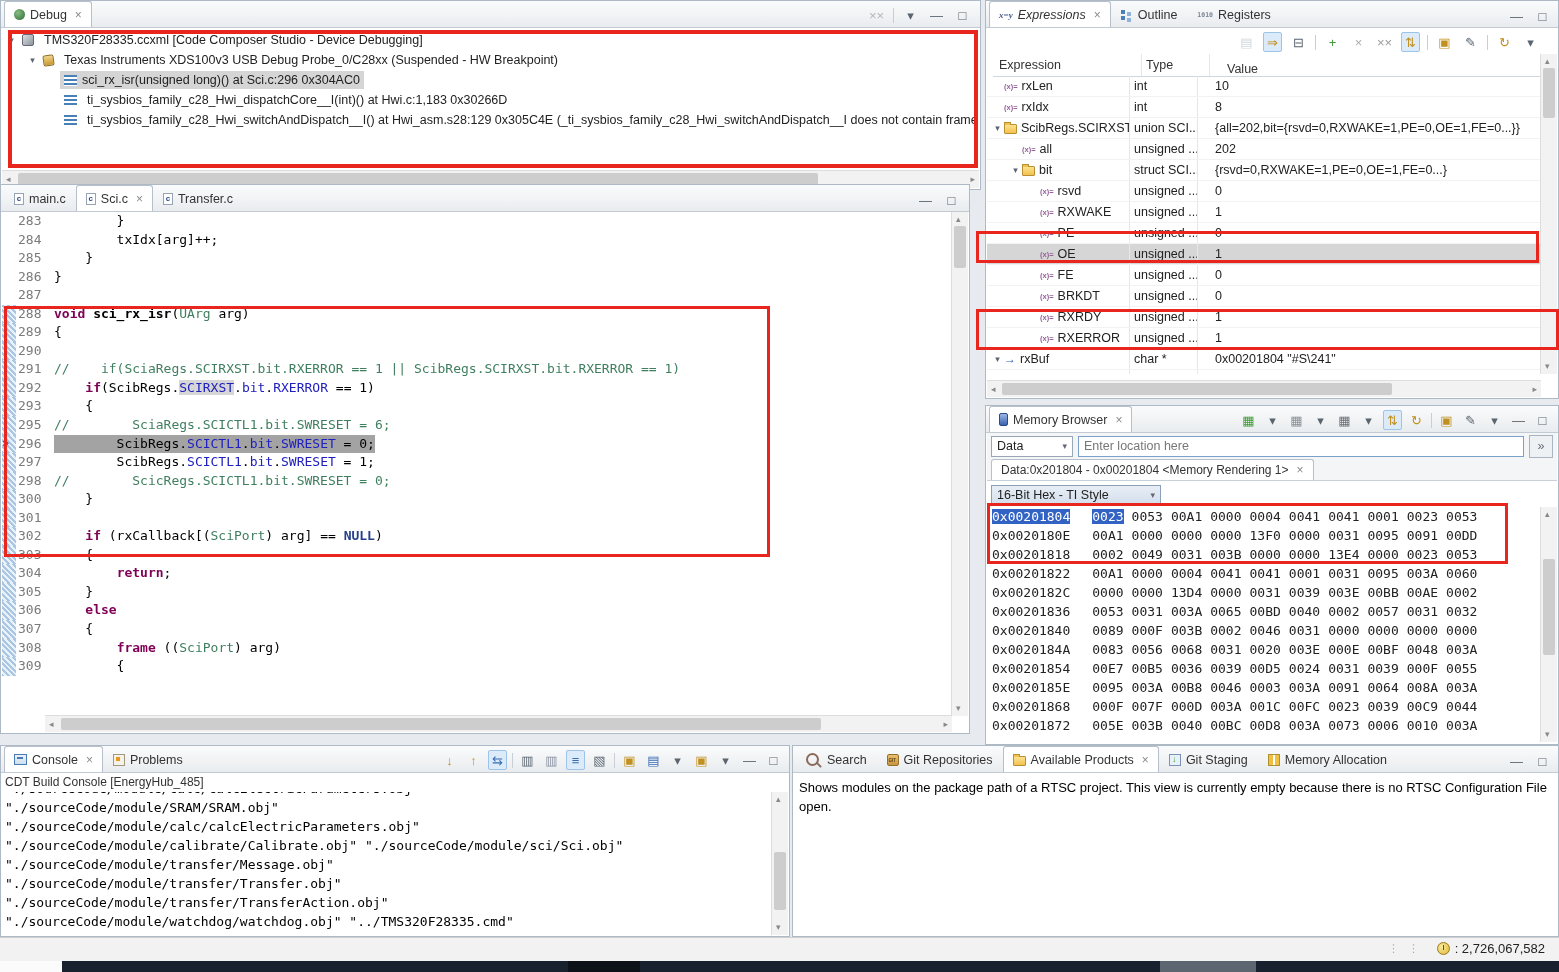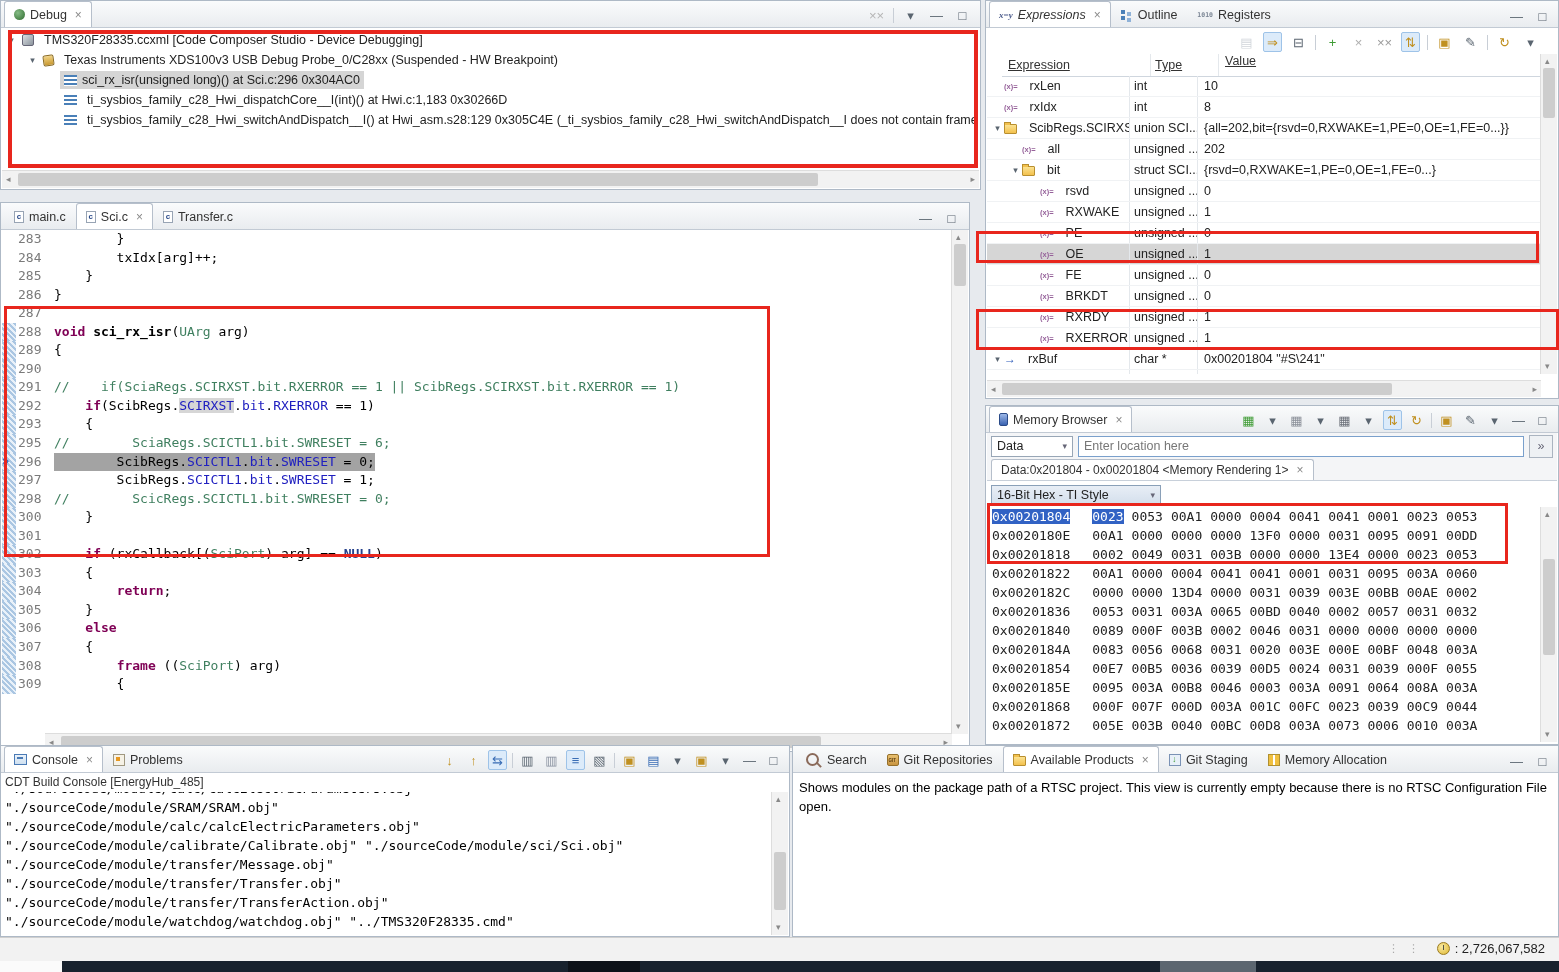--- a/index.html
+++ b/index.html
@@ -52,28 +52,28 @@
   .ic-ptr{color:#2a58b8;font-weight:bold;font-size:12px;line-height:10px;}
   .exp{display:inline-block;width:13px;flex:none;color:#5a6570;font-size:9px;text-align:center;}
   .spacer{display:inline-block;flex:none;}
   
   .trow{display:flex;align-items:center;height:20px;white-space:nowrap;}
   .trow .selwrap{display:inline-flex;align-items:center;gap:5px;padding:0 4px;height:18px;}
   .trow.sel .selwrap{background:#d5d5d5;}
   .trow .tlab{margin-left:5px;}
   .trow.sel .tlab{margin-left:0;}
   
-  .xhead{position:absolute;left:16px;right:17px;top:53px;height:22px;display:flex;border-bottom:1px solid #cfd6de;background:#fff;align-items:flex-start;color:#333;text-decoration:underline;}
+  .xhead{position:absolute;left:7px;right:17px;top:53px;height:22px;display:flex;border-bottom:1px solid #cfd6de;background:#fff;align-items:flex-end;color:#333;}
   .xrows{position:absolute;left:1px;right:17px;top:75px;bottom:24px;overflow:hidden;}
   .xrow{display:flex;align-items:center;height:20px;border-bottom:1px solid #f0f2f4;}
   .xrow.sel{background:#d6d6d6;}
   .c-expr{width:142px;flex:none;display:flex;align-items:center;overflow:hidden;white-space:nowrap;border-right:1px solid #e4e8ec;height:100%;}
   .c-type{width:68px;flex:none;overflow:hidden;white-space:nowrap;border-right:1px solid #e4e8ec;height:100%;display:flex;align-items:center;padding-left:4px;box-sizing:border-box;}
-  .c-val{flex:1;overflow:hidden;white-space:nowrap;padding-left:6px;}
-  .xlab{margin-left:12px;}
+  .c-val{flex:1;overflow:hidden;white-space:nowrap;padding-left:6px;margin-left:11px;}
+  .xlab{margin-left:4px;}
   
   .code-area{position:absolute;left:1px;right:17px;top:27px;bottom:17px;overflow:hidden;background:#fff;
              font-family:"DejaVu Sans Mono",monospace;font-size:13px;line-height:18.55px;}
   .code-line{display:flex;height:18.55px;white-space:pre;}
   .lmark{width:14px;flex:none;position:relative;}
   .lmark.chg{background:repeating-linear-gradient(45deg,#aac6e2 0 2px,#e9f1f9 2px 4px);}
   .lmark .iptr{position:absolute;left:0;top:1px;color:#2858b8;font-weight:bold;font-size:12px;line-height:14px;}
   .lnum{width:36px;flex:none;color:#7a7a7a;padding-left:2px;}
   .ltext{flex:1;}
   .ltext.rowblue{background:#e2eefb;}
@@ -396,21 +396,21 @@
       <div class="thumb" style="left:2px;top:14px;width:12px;height:50px;"></div>
       <span class="arr" style="left:4px;bottom:3px;">▾</span>
     </div>
     <div class="sb" style="left:1px;right:17px;bottom:1px;height:16px;border-top:1px solid #ddd;">
       <span class="arr" style="left:4px;top:4px;">◂</span>
       <div class="thumb" style="left:15px;top:2px;height:12px;width:390px;"></div>
       <span class="arr" style="right:4px;top:4px;">▸</span>
     </div>
   </div>
 
-  <div class="panel" id="editor-panel" style="left:0;top:202px;width:970px;height:550px;text-decoration:underline;">
+  <div class="panel" id="editor-panel" style="left:0;top:184px;width:970px;height:550px;text-decoration:underline;">
     <div class="tabbar">
       <div style="display:flex;align-items:flex-end;height:27px;">
           <div class="tab">
             <span class="ticon ic-cfile"></span>
             <span class="tlabel">main.c</span>
           </div>
           <div class="tab active">
             <span class="ticon ic-cfile"></span>
             <span class="tlabel">Sci.c</span>
             <span class="tclose">×</span>

